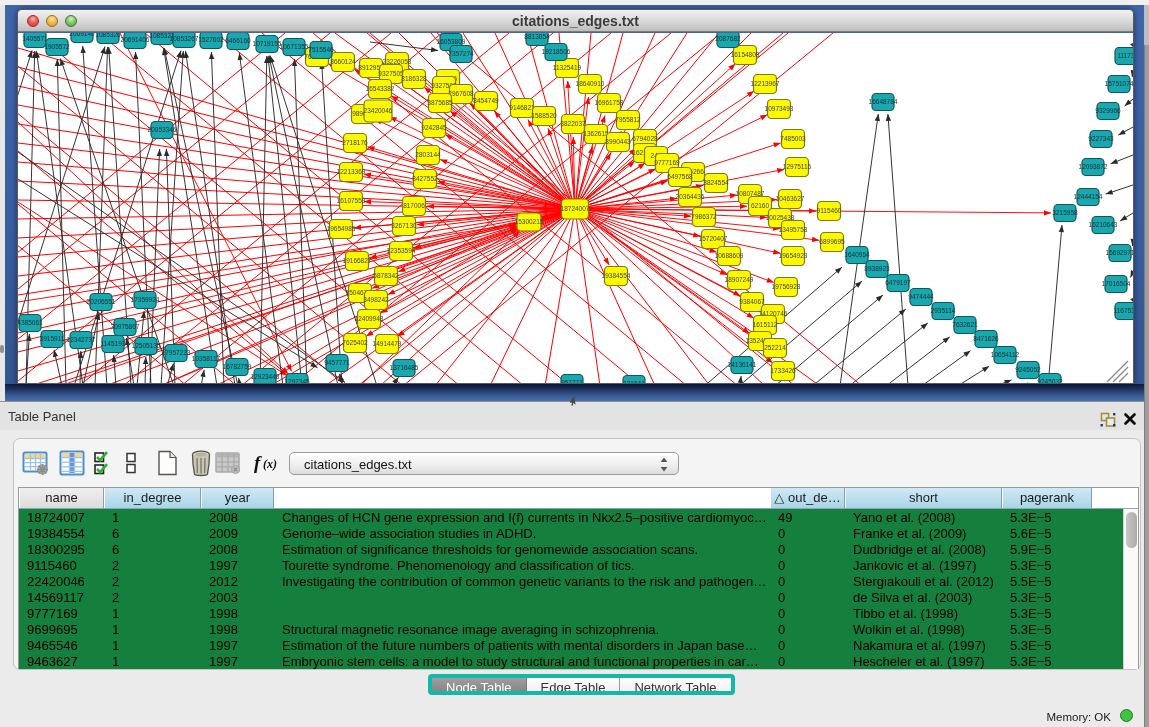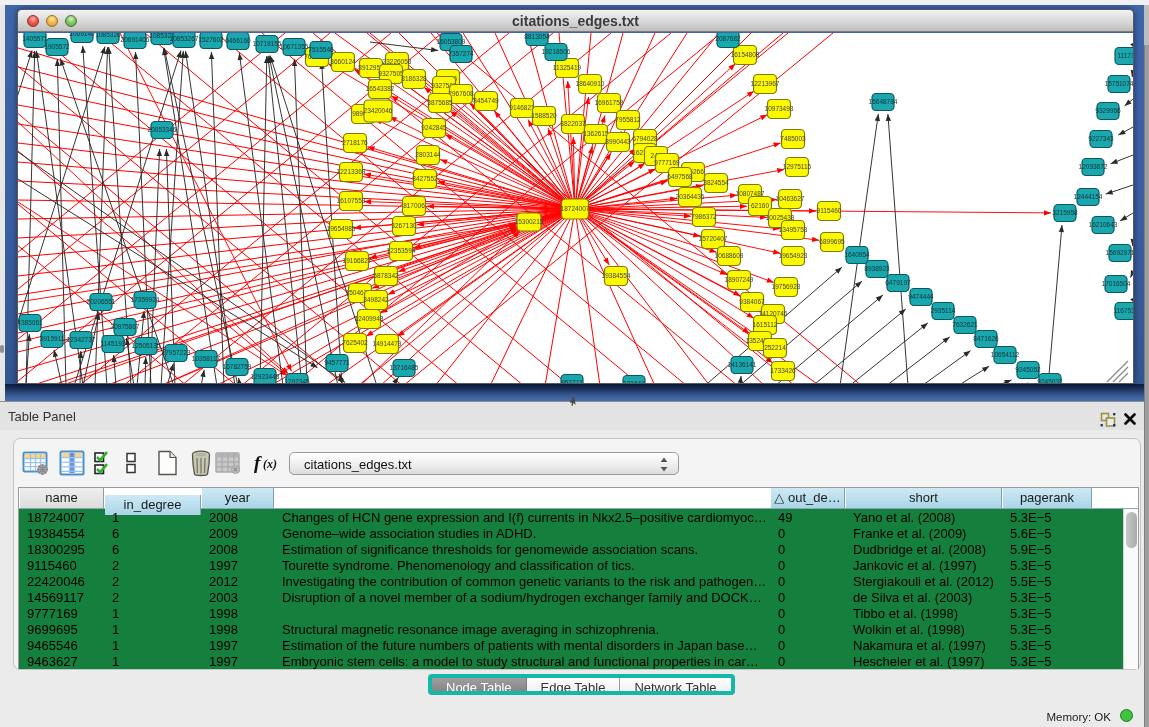--- a/index.html
+++ b/index.html
@@ -814,21 +814,21 @@
       <div id="combo">
           <span>citations_edges.txt</span>
         <svg class="arrows" width="10" height="17" viewBox="0 0 10 17">
             <path d="M5 1.5 L8.4 6 H1.6 Z" fill="#555"></path>
             <path d="M5 15.5 L1.6 11 H8.4 Z" fill="#555"></path>
           </svg>
       </div>
       <div id="tablewrap">
         <div id="thead">
             <div class="hcell gray" style="left:1px;width:84px;">name</div>
-            <div class="hcell" style="left:86px;width:96px;margin-top:7px;">in_degree</div>
+            <div class="hcell" style="left:86px;width:96px;">in_degree</div>
             <div class="hcell" style="left:183px;width:72px;">year</div>
             <div class="hcell" style="left:752px;width:74px;">△ out_de…</div>
             <div class="hcell" style="left:827px;width:156px;">short</div>
             <div class="hcell" style="left:984px;width:89px;">pagerank</div>
           </div>
         <div class="row" style="top:21px;">
             <div class="cell" style="left:1px;width:85px;">18724007</div>
             <div class="cell" style="left:86px;width:97px;">1</div>
             <div class="cell" style="left:183px;width:73px;">2008</div>
             <div class="cell" style="left:256px;width:496px;">Changes of HCN gene expression and I(f) currents in Nkx2.5–positive cardiomyoc…</div>
@@ -869,21 +869,20 @@
             <div class="cell" style="left:183px;width:73px;">2012</div>
             <div class="cell" style="left:256px;width:496px;">Investigating the contribution of common genetic variants to the risk and pathogen…</div>
             <div class="cell" style="left:752px;width:75px;">0</div>
             <div class="cell" style="left:827px;width:157px;">Stergiakouli et al. (2012)</div>
             <div class="cell" style="left:984px;width:90px;">5.5E−5</div>
           </div>
 <div class="row" style="top:101px;">
             <div class="cell" style="left:1px;width:85px;">14569117</div>
             <div class="cell" style="left:86px;width:97px;">2</div>
             <div class="cell" style="left:183px;width:73px;">2003</div>
-            <div class="cell" style="left:256px;width:496px;">Disruption of a novel member of a sodium/hydrogen exchanger family and DOCK…</div>
             <div class="cell" style="left:752px;width:75px;">0</div>
             <div class="cell" style="left:827px;width:157px;">de Silva et al. (2003)</div>
             <div class="cell" style="left:984px;width:90px;">5.3E−5</div>
           </div>
 <div class="row" style="top:117px;">
             <div class="cell" style="left:1px;width:85px;">9777169</div>
             <div class="cell" style="left:86px;width:97px;">1</div>
             <div class="cell" style="left:183px;width:73px;">1998</div>
             <div class="cell" style="left:752px;width:75px;">0</div>
             <div class="cell" style="left:827px;width:157px;">Tibbo et al. (1998)</div>

